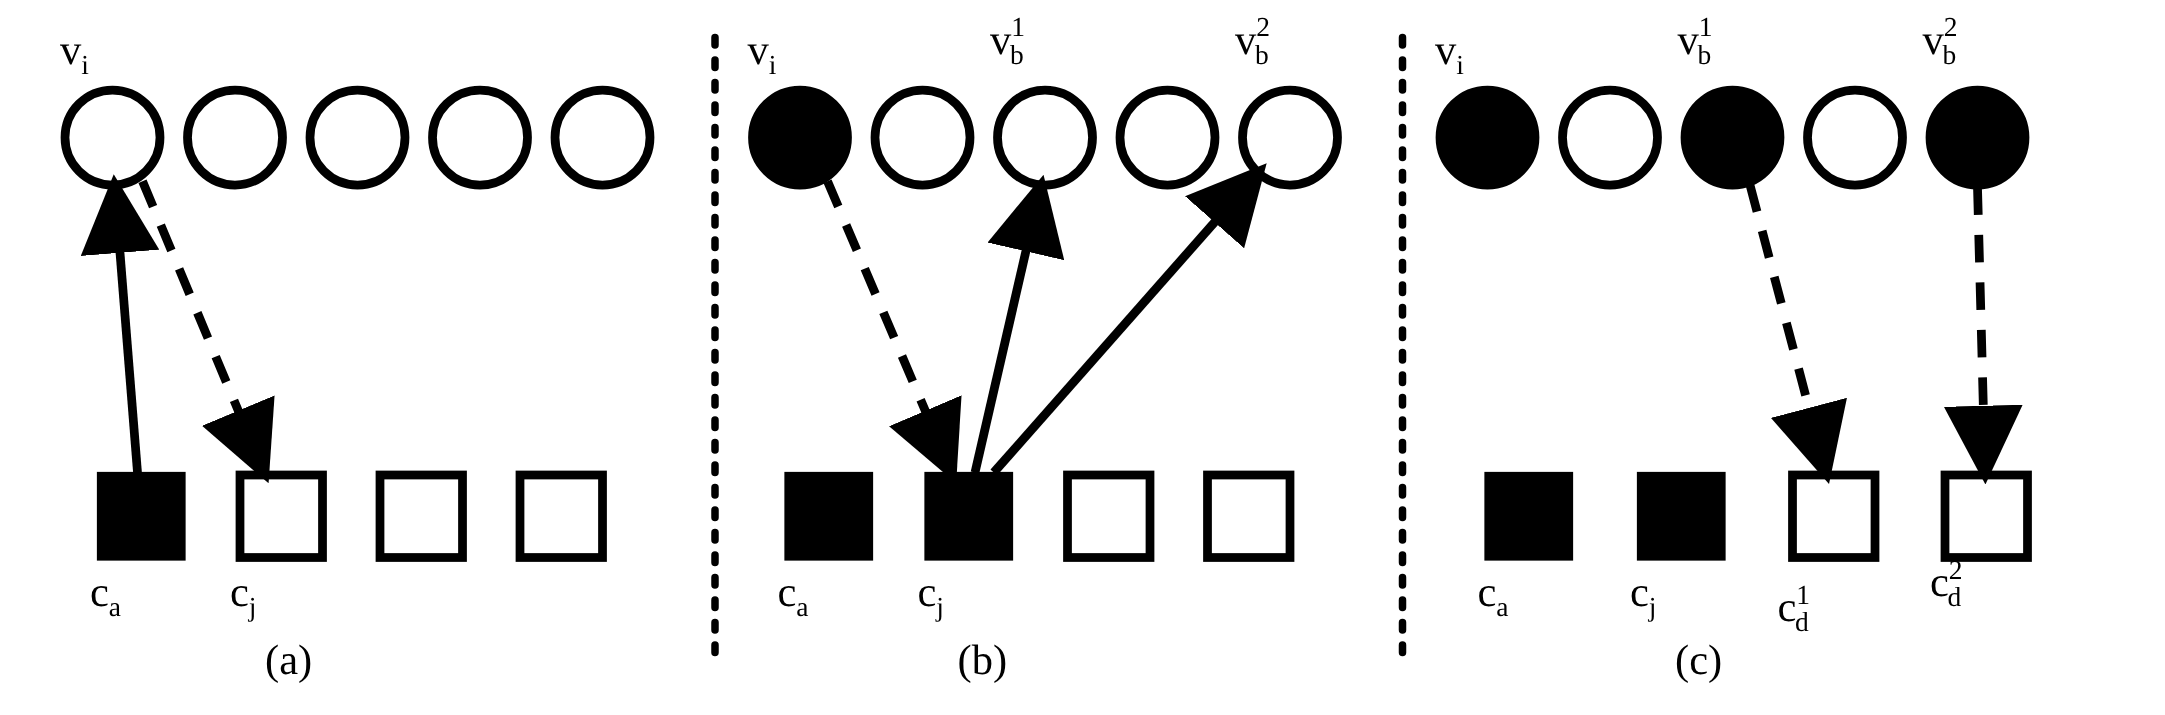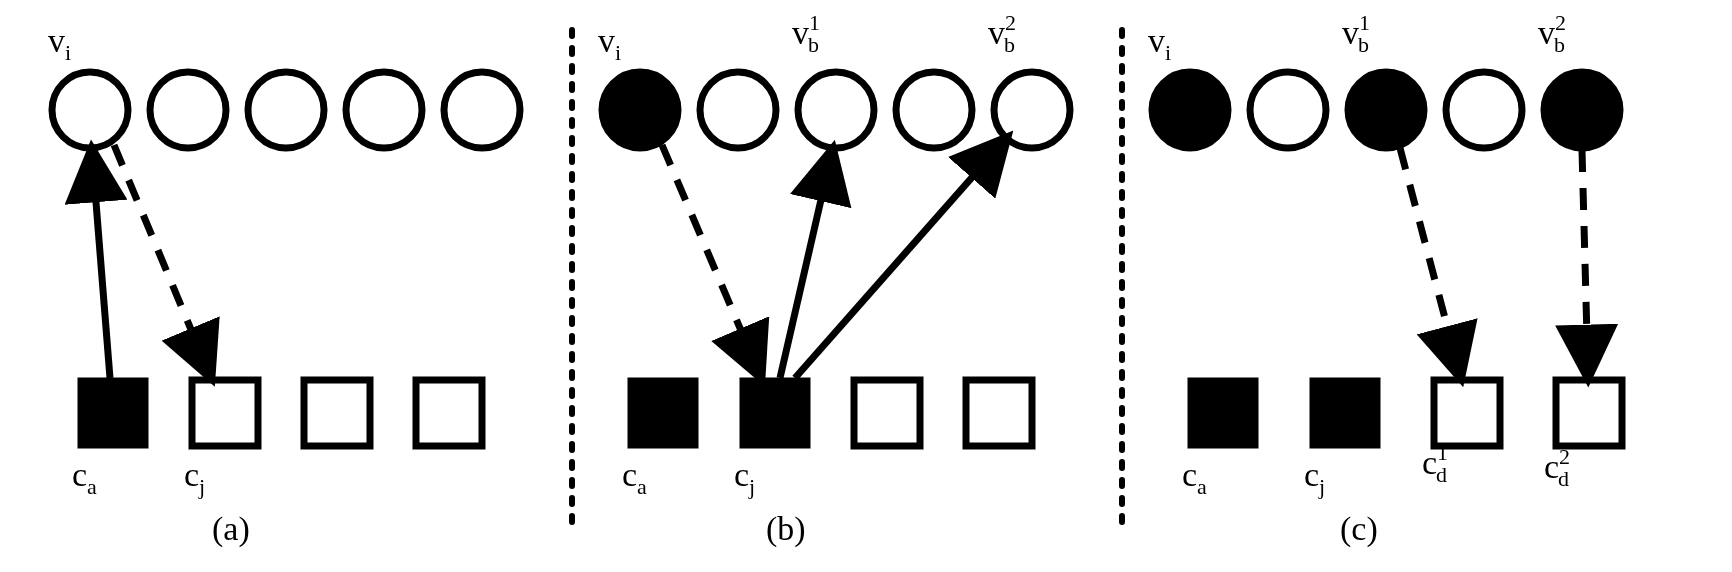--- a/index.html
+++ b/index.html
@@ -99,17 +99,17 @@
 <div class="lbl" style="left:988px; top:14px;"><span>v</span><span class="sup">2</span><span class="sub" style="left:-12px;">b</span></div>
 <div class="lbl" style="left:622px; top:456px;"><span>c</span><span class="sub">a</span></div>
 <div class="lbl" style="left:734px; top:456px;"><span>c</span><span class="sub">j</span></div>
 <div class="lbl" style="left:766px; top:510px;">(b)</div>
 
 <div class="lbl" style="left:1148px; top:22px;"><span>v</span><span class="sub">i</span></div>
 <div class="lbl" style="left:1342px; top:14px;"><span>v</span><span class="sup">1</span><span class="sub" style="left:-12px;">b</span></div>
 <div class="lbl" style="left:1538px; top:14px;"><span>v</span><span class="sup">2</span><span class="sub" style="left:-12px;">b</span></div>
 <div class="lbl" style="left:1182px; top:456px;"><span>c</span><span class="sub">a</span></div>
 <div class="lbl" style="left:1304px; top:456px;"><span>c</span><span class="sub">j</span></div>
-<div class="lbl" style="left:1422px; top:444px;"><span>c</span><span class="sup">1</span><span class="sub" style="left:-12px;">d</span></div>
+<div class="lbl" style="left:1422px; top:468px;"><span>c</span><span class="sup">1</span><span class="sub" style="left:-12px;">d</span></div>
 <div class="lbl" style="left:1544px; top:448px;"><span>c</span><span class="sup">2</span><span class="sub" style="left:-12px;">d</span></div>
 <div class="lbl" style="left:1340px; top:510px;">(c)</div>
 
 </div>
 
 </body></html>

